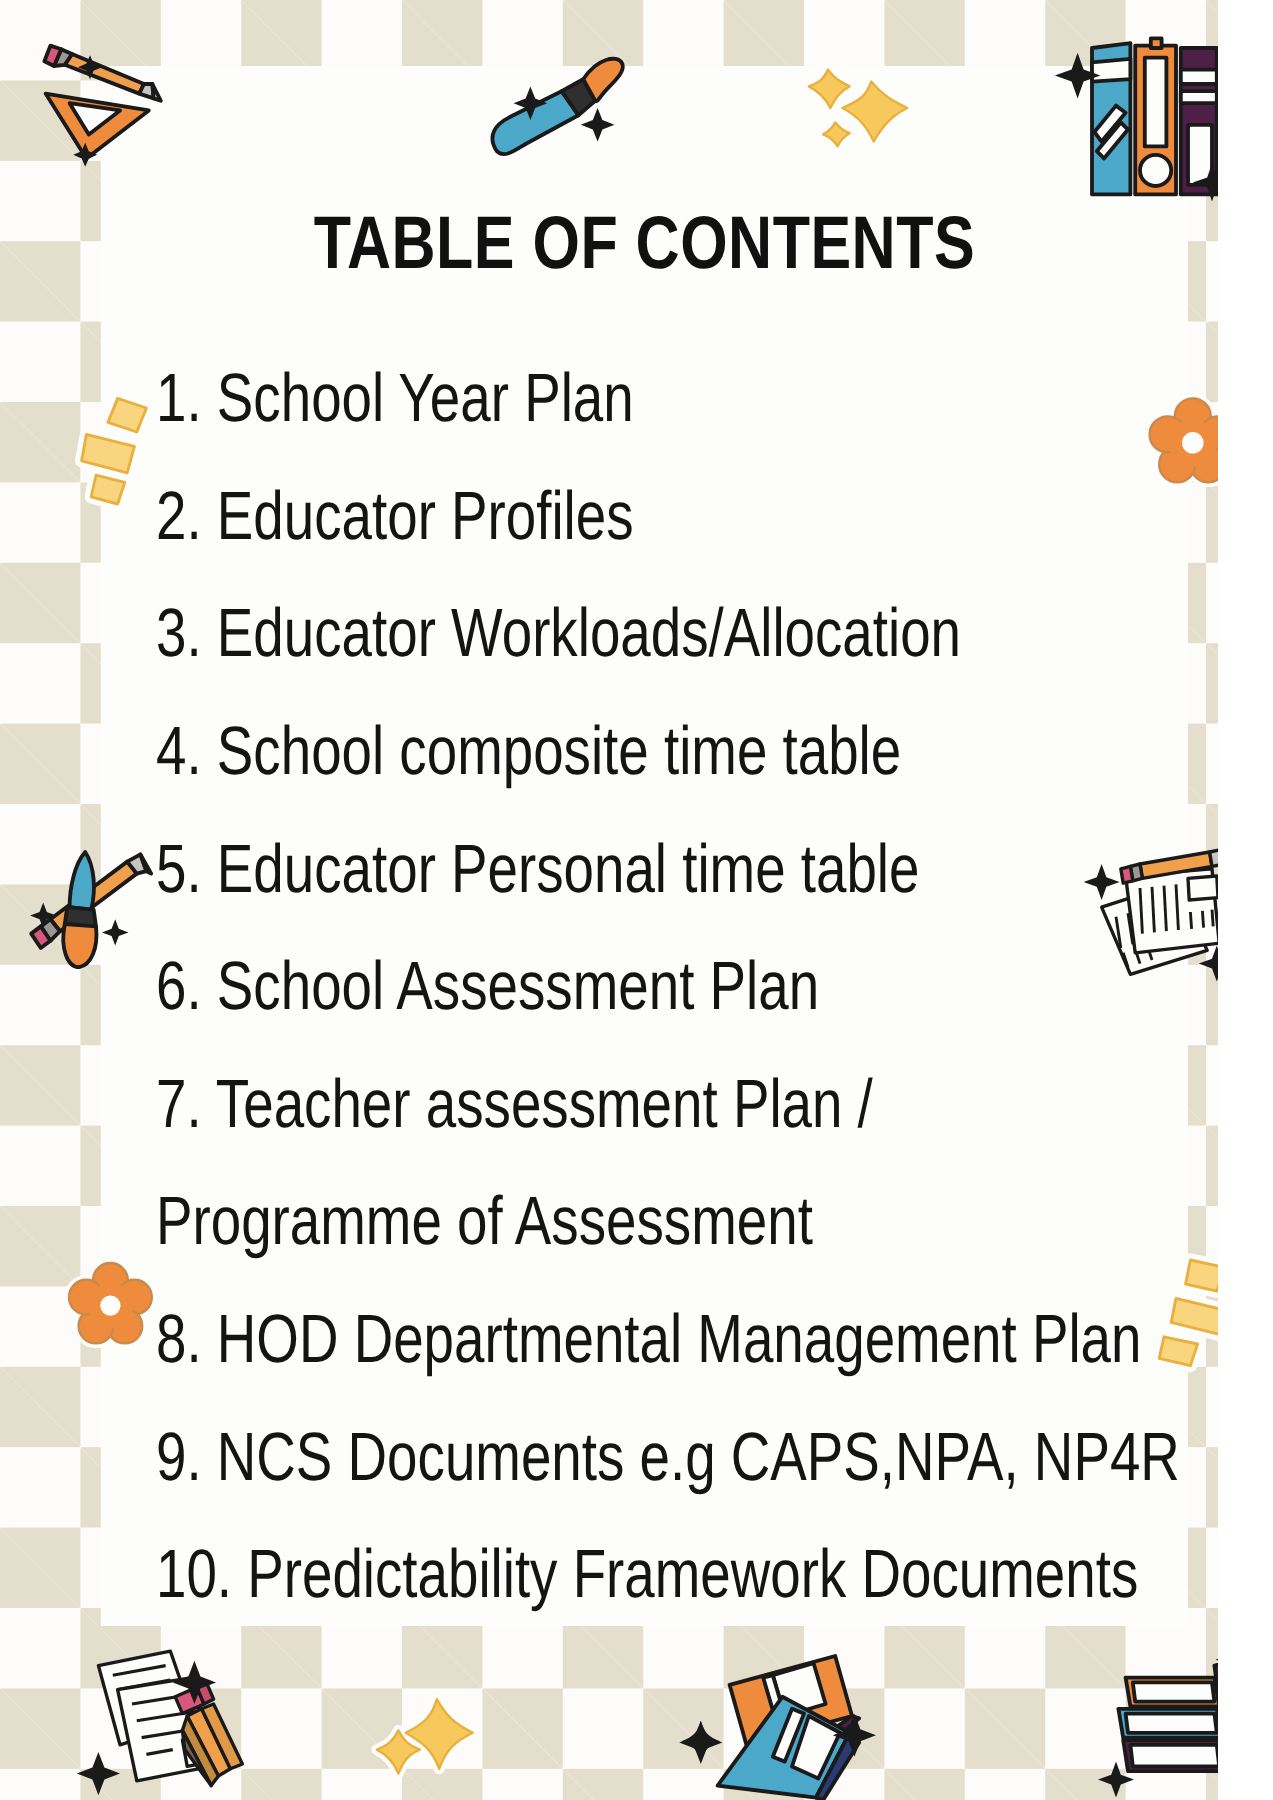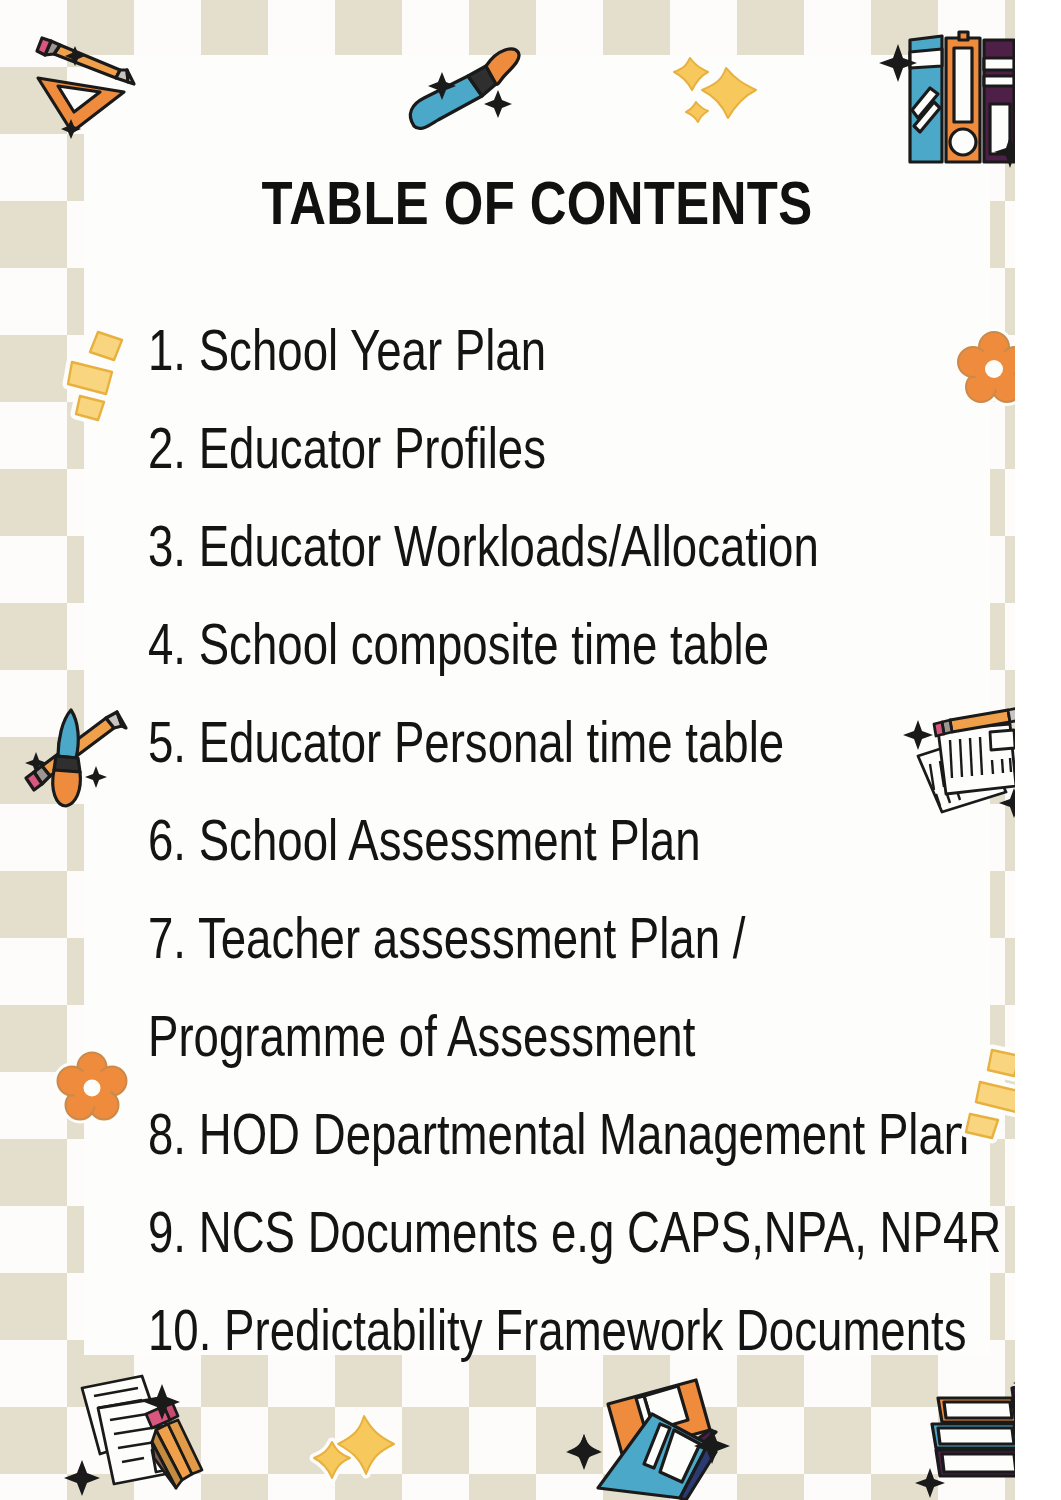--- a/index.html
+++ b/index.html
@@ -44,21 +44,21 @@
     transform:scaleX(0.82);
     transform-origin:center top;
     white-space:nowrap;
   }
   
   #toc{
     position:absolute;
     left:46px;top:228px;
     width:860px;
     list-style:none;
-    margin:18px;padding:0;
+    margin:0;padding:0;
   }
   #toc li{
     font-family:"Liberation Sans Narrow","Liberation Sans","DejaVu Sans Condensed",sans-serif;
     font-weight:400;
     font-size:57px;
     line-height:98px;
     color:#141414;
     white-space:nowrap;
     transform:scaleX(0.80);
     transform-origin:left center;

